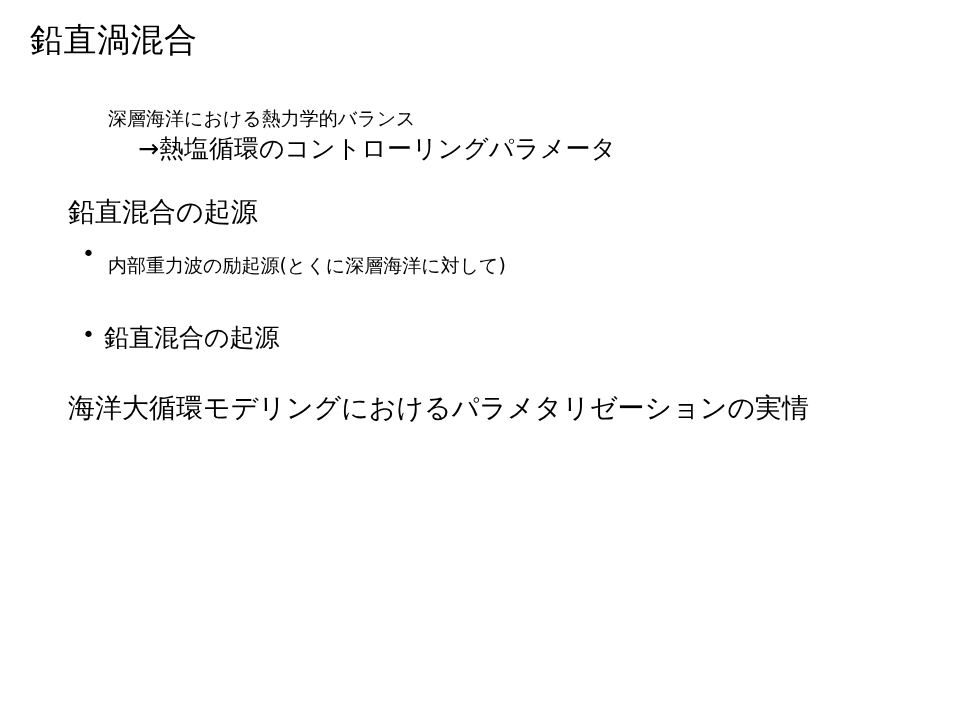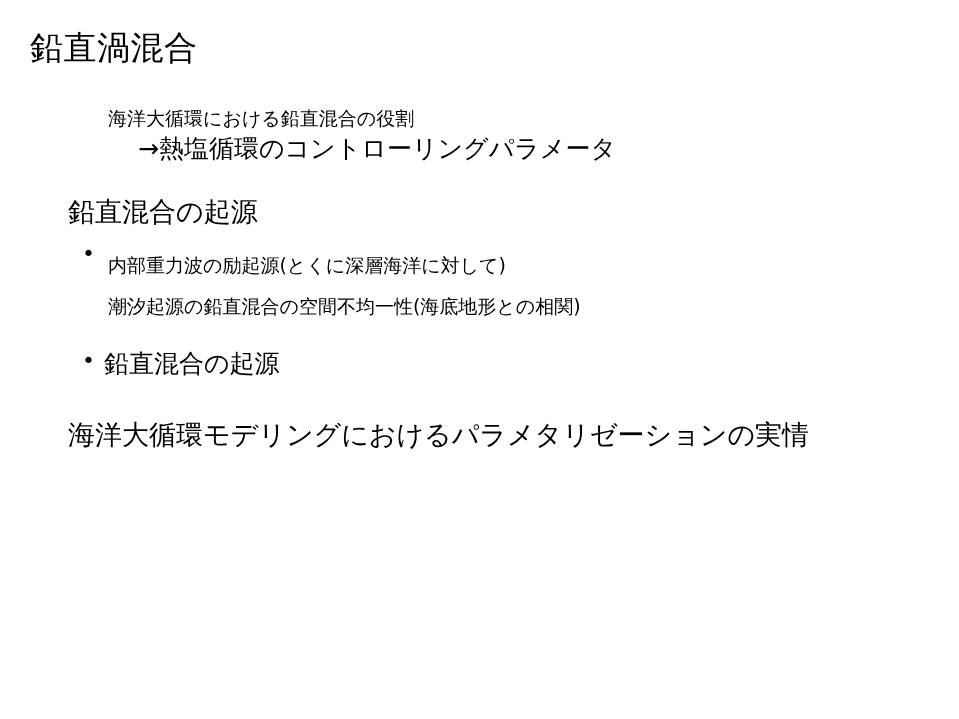--- a/index.html
+++ b/index.html
@@ -16,21 +16,21 @@
   }
   .slide {
     position: relative;
     width: 959px;
     height: 719px;
     box-sizing: border-box;
   }
   .title {
     position: absolute;
     left: 30px;
-    top: 28px;
+    top: 20px;
     font-size: 33px;
     line-height: 1.2;
     letter-spacing: 0.5px;
     white-space: nowrap;
   }
   .body {
     position: absolute;
     left: 68px;
     top: 98px;
     width: 880px;
@@ -77,36 +77,35 @@
 </head>
 <body>
 
 <div class="slide">
 
   <div class="title">鉛直渦混合</div>
 
   <div class="body">
 
     <div class="gap-xs"></div>
-    <div class="lvl2">海洋大循環における鉛直混合の役割</div>
+    <div class="lvl2">深層海洋における熱力学的バランス</div>
     <div class="lvl2-sub">→熱塩循環のコントローリングパラメータ</div>
 
     <div class="gap-md"></div>
 
     <div class="lvl1">鉛直混合の起源</div>
     <div class="gap-xs"></div>
 
     <div class="bullet">
       <span class="dot">•</span>
     </div>
 
     <div class="gap-xs"></div>
     <div class="lvl2">内部重力波の励起源(とくに深層海洋に対して)</div>
     <div class="gap-sm"></div>
-    <div class="lvl2">潮汐起源の鉛直混合の空間不均一性(海底地形との相関)</div>
 
     <div class="gap-md"></div>
 
     <div class="bullet">
       <span class="dot">•</span>
       <span>鉛直混合の起源</span>
     </div>
 
     <div class="gap-lg"></div>
 

